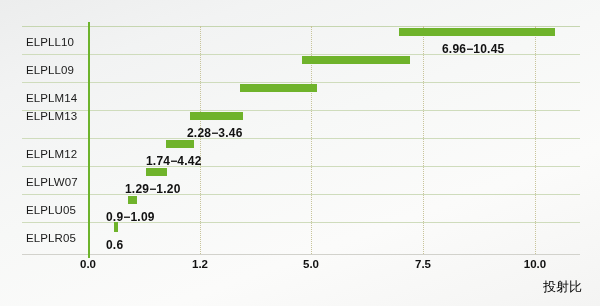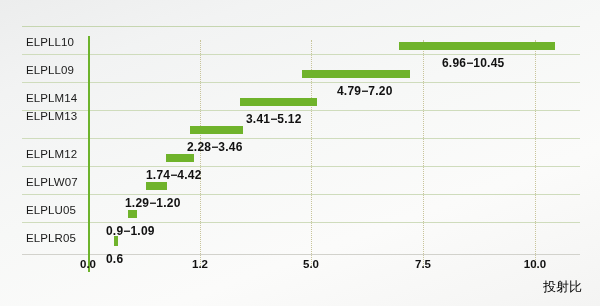--- a/index.html
+++ b/index.html
@@ -4,21 +4,21 @@
 <style>
   html,body{margin:0;padding:0;}
   body{
     width:600px;height:306px;overflow:hidden;
     font-family:"Liberation Sans","DejaVu Sans",sans-serif;
     background:linear-gradient(160deg,#eceded 0%,#f2f3f3 18%,#f7f8f7 45%,#fbfbfa 70%,#f4f4f3 100%);
   }
   #chart{position:relative;width:600px;height:254px;}
 
   
-  .plot{position:absolute;left:88px;top:40px;width:492px;height:228px;}
+  .plot{position:absolute;left:88px;top:26px;width:492px;height:228px;}
   .labelcol{position:absolute;left:0px;top:26px;width:88px;height:228px;}
 
   
   .rowline{position:absolute;left:22px;width:558px;height:1px;background:#cfdcbc;}
   .rowline.first{background:#c6d6b0;}
 
   
   .gridv{position:absolute;top:0;width:0;height:228px;
          border-left:1px dotted #c8c49a;}
   
@@ -84,22 +84,20 @@
     <div class="bar" style="left:311px;width:156px;top:2px"></div>
     <div class="bar" style="left:214px;width:108px;top:30px"></div>
     <div class="bar" style="left:152px;width:77px;top:58px"></div>
     <div class="bar" style="left:102px;width:53px;top:86px"></div>
     <div class="bar" style="left:78px;width:28px;top:114px"></div>
     <div class="bar" style="left:58px;width:21px;top:142px"></div>
     <div class="bar" style="left:40px;width:9px;top:170px"></div>
     <div class="bar tick" style="left:26px;top:196px"></div>
 
     <div class="vlab" style="left:354px;top:16px">6.96−10.45</div>
-    <div class="vlab" style="left:249px;top:44px">4.79−7.20</div>
-    <div class="vlab" style="left:158px;top:72px">3.41−5.12</div>
     <div class="vlab" style="left:99px;top:100px">2.28−3.46</div>
     <div class="vlab" style="left:58px;top:128px">1.74−4.42</div>
     <div class="vlab" style="left:37px;top:156px">1.29−1.20</div>
     <div class="vlab" style="left:18px;top:184px">0.9−1.09</div>
     <div class="vlab" style="left:18px;top:212px">0.6</div>
   </div>
 
   <div class="xtick" style="left:88px">0.0</div>
   <div class="xtick" style="left:200px">1.2</div>
   <div class="xtick" style="left:311px">5.0</div>

